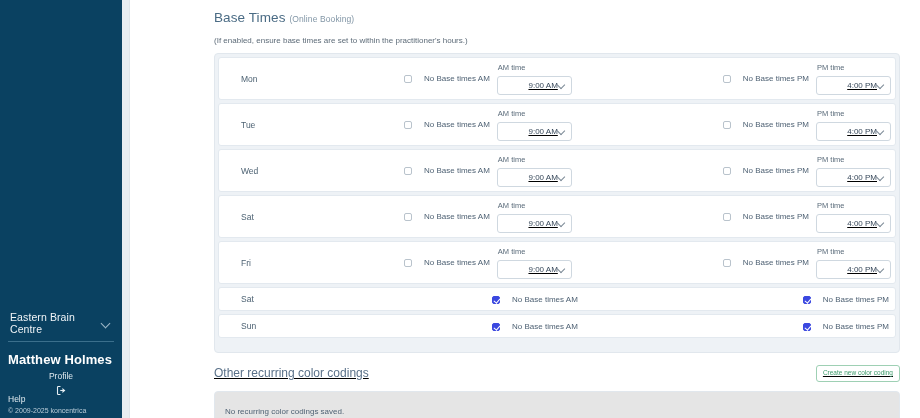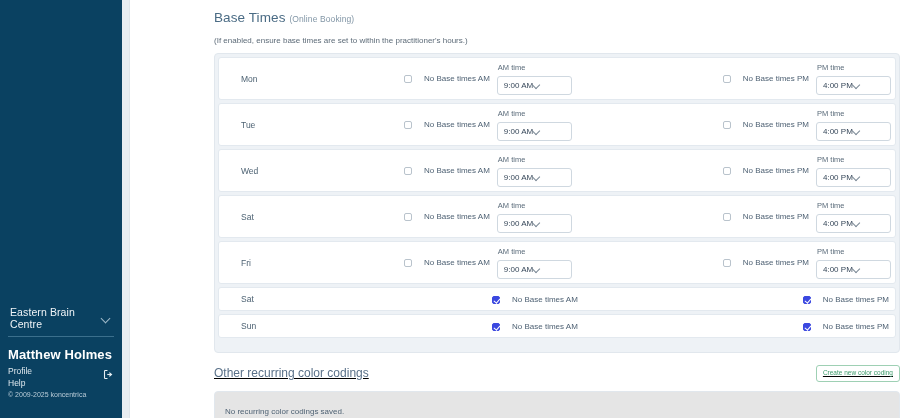--- a/index.html
+++ b/index.html
@@ -15,21 +15,21 @@
   .sidebar {
     width: 122px; height: 418px;
     background: #0a4161;
     position: relative;
     flex: 0 0 122px;
     color: #ffffff;
   }
   .sidebar-bottom {
     position: absolute;
     left: 0; right: 0; bottom: 0;
-    padding: 0 8px 18px 8px;
+    padding: 0 8px 2px 8px;
   }
   .clinic-select {
     display: flex; align-items: center; justify-content: space-between;
     border-bottom: 1px solid #3b6f8c;
     padding: 4px 2px 6px 2px;
     margin-bottom: 10px;
     cursor: pointer;
   }
   .clinic-select .label {
     font-size: 10.5px; color: #f0f4f7; letter-spacing: .1px;
@@ -40,21 +40,21 @@
   .chev-down::before{
     content:""; position:absolute; left:0; top:1px;
     width:6px; height:6px;
     border-right:1.4px solid #cfe0ea; border-bottom:1.4px solid #cfe0ea;
     transform: rotate(45deg);
   }
   .user-name {
     font-size: 13px; font-weight: bold; color:#ffffff;
     margin-bottom: 3px; letter-spacing: .1px;
   }
-  .sb-link-row { display:flex; align-items:center; justify-content:space-between; }
+  .sb-link-row { display:flex; align-items:center; justify-content:space-between;flex-direction:column; }
   .sb-link {
     font-size: 8.5px; color:#dfe9ef; line-height: 12px; cursor:pointer;
   }
   .logout-icon { width:11px; height:11px; color:#e6eef3; }
   .copyright {
     font-size:7px; color:#b9ccd8; line-height:10px;
     white-space:nowrap; overflow:hidden; margin-top:1px;
   }
 
   
@@ -140,23 +140,24 @@
   .field { position:relative; padding-top:13px; }
   .field-label {
     position:absolute; top:0; left:1px;
     font-size:7.5px; color:#5a6b7a; white-space:nowrap;
   }
   .select {
     width:75px; height:19px;
     border:1px solid #cfd8e0;
     border-radius:3px;
     background:#ffffff;
-    display:flex; align-items:center; justify-content:flex-start;
+    display:flex; align-items:center; justify-content:flex-end;
     padding:0 5px 0 6px;
     cursor:pointer;
+    text-decoration:underline;
   }
   .select .val { font-size:8px; color:#37485a; }
   .sel-chev { width:8px; height:8px; position:relative; }
   .sel-chev::before{
     content:""; position:absolute; left:0; top:1px;
     width:5px; height:5px;
     border-right:1.2px solid #7b8996; border-bottom:1.2px solid #7b8996;
     transform: rotate(45deg);
   }
 

